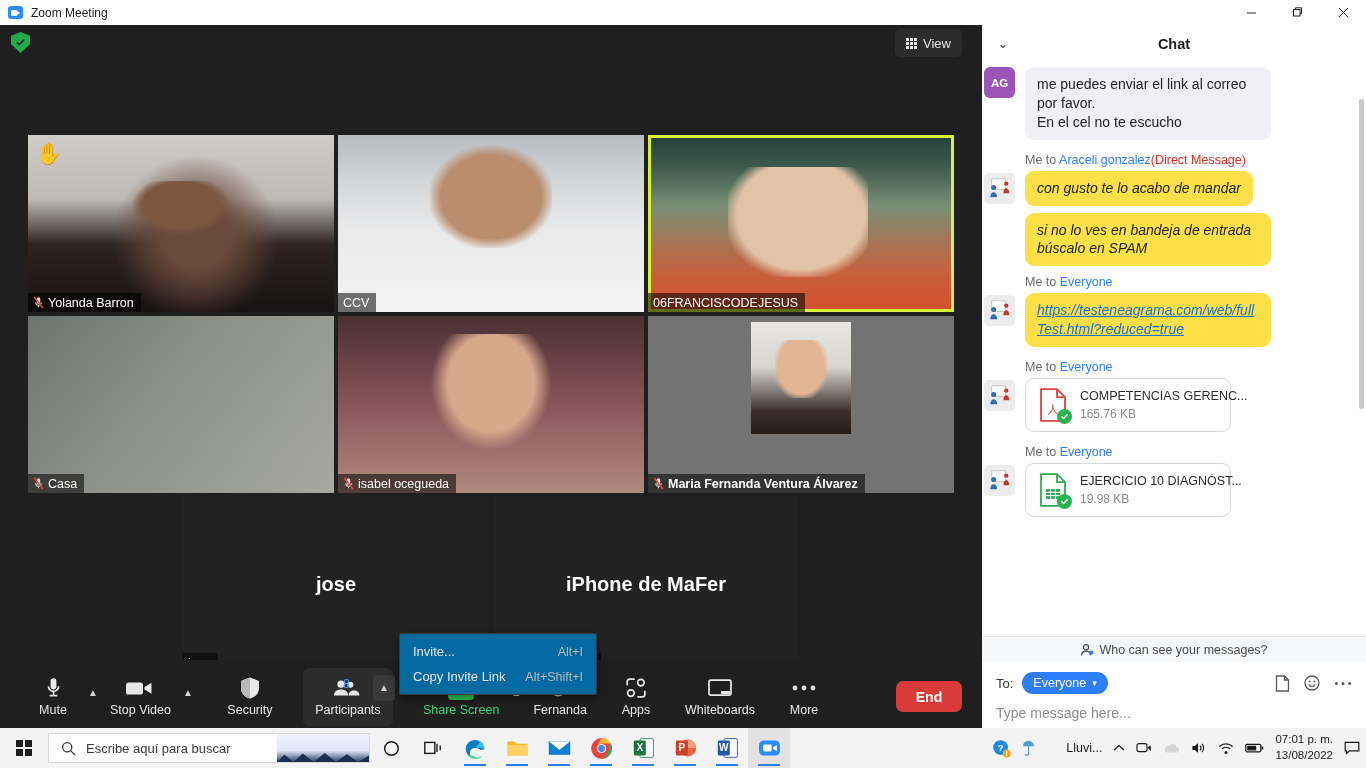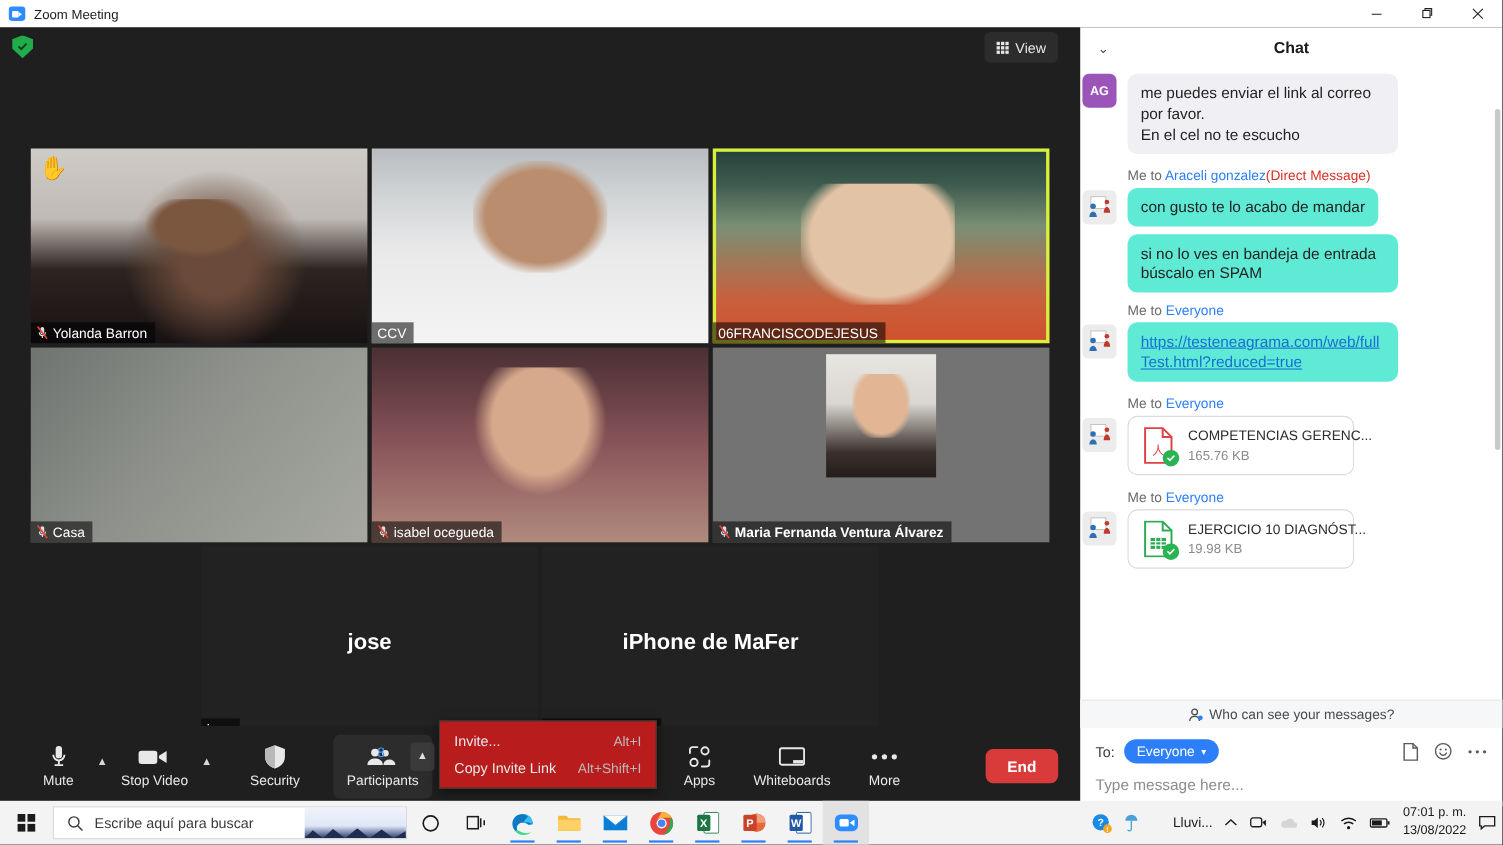--- a/index.html
+++ b/index.html
@@ -104,22 +104,22 @@
   .mafer-inner{
     position:absolute; left:50%; top:6px; transform:translateX(-50%);
     width:100px; height:112px;
     background:linear-gradient(180deg,#e8e6e2 0%,#d9d6d0 40%,#3a2f2b 80%,#241d1a 100%);
   }
   .mafer-inner::after{content:"";position:absolute;left:24%;top:16%;width:52%;height:52%;
      background:radial-gradient(ellipse at 50% 45%,#e2b694 0 62%,rgba(0,0,0,0) 78%);}
 
   
   .menu {
-    position:absolute; left:399px; top:630px; width:198px;
-    background:#b91c1c; border:1px solid #3a3a3a; padding:5px 0; z-index:40;
+    position:absolute; left:399px; top:608px; width:198px;
+    background:#0369a1; border:1px solid #3a3a3a; padding:5px 0; z-index:40;
     box-shadow:0 3px 9px rgba(0,0,0,0.5);
   }
   .menu-item {
     display:flex; align-items:center; height:25px; padding:0 13px;
     color:#e8e8e8; font-size:13px; cursor:pointer;
   }
   .menu-item .sc { margin-left:auto; color:#b9b9b9; font-size:12.5px; }
 
   
   .toolbar {
@@ -176,21 +176,21 @@
   .av.pres { background:#ececec; }
   .av.pres svg { width:29px; height:29px; }
   .meta { font-size:12.5px; color:#6b6b6b; margin-bottom:4px; }
   .meta .who { color:#2d7ff9; }
   .meta .dm { color:#d93025; }
   .bubble {
     background:#f0f0f4; border-radius:9px; padding:8px 12px;
     font-size:14px; color:#232323; line-height:1.35;
     display:inline-block; max-width:246px;
   }
-  .bubble.blue { background:#5eead4; }
+  .bubble.blue { background:#fde047;font-style:italic; }
   .bubble.link { color:#1a6fd4; text-decoration:underline; word-break:break-all; }
   .bubble.stack { margin-top:7px; }
   .file {
     border:1px solid #dadada; border-radius:9px; padding:9px 12px;
     display:flex; align-items:center; gap:12px; width:206px; background:#fff;
   }
   .fico { width:30px; height:34px; position:relative; flex:none; }
   .fico .badge {
     position:absolute; right:-4px; bottom:-2px; width:15px; height:15px;
     background:#29b351; border-radius:50%; display:flex; align-items:center; justify-content:center;

